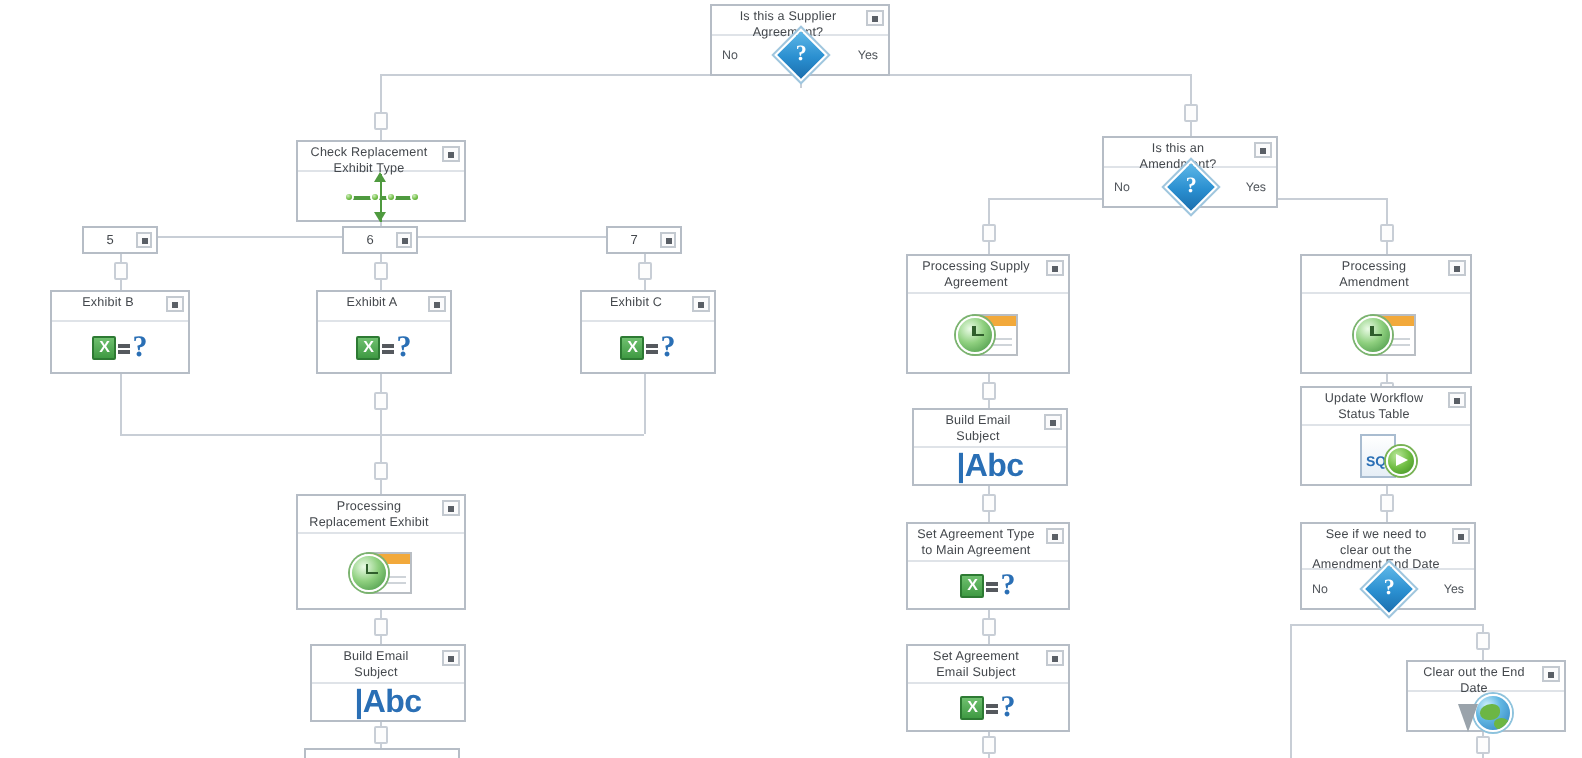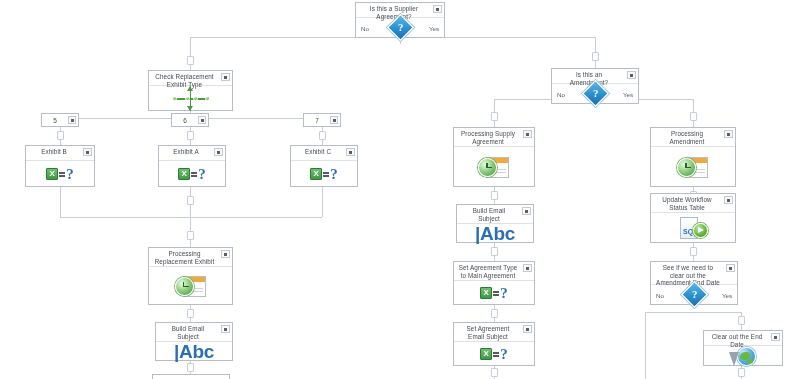--- a/index.html
+++ b/index.html
@@ -156,21 +156,21 @@
   .qm {
     color: #2a6fb5;
     font-size: 15px;
     font-weight: bold;
     line-height: 14px;
     font-family: "Liberation Serif", serif;
   }
   
   .icon-text {
     color: #2a6fb5;
-    font-size: 19px;
+    font-size: 16px;
     font-weight: bold;
     line-height: 17px;
     font-family: "Liberation Sans", sans-serif;
     letter-spacing: -0.3px;
   }
   
   .icon-proc {
     position: relative;
     width: 32px;
     height: 24px;

